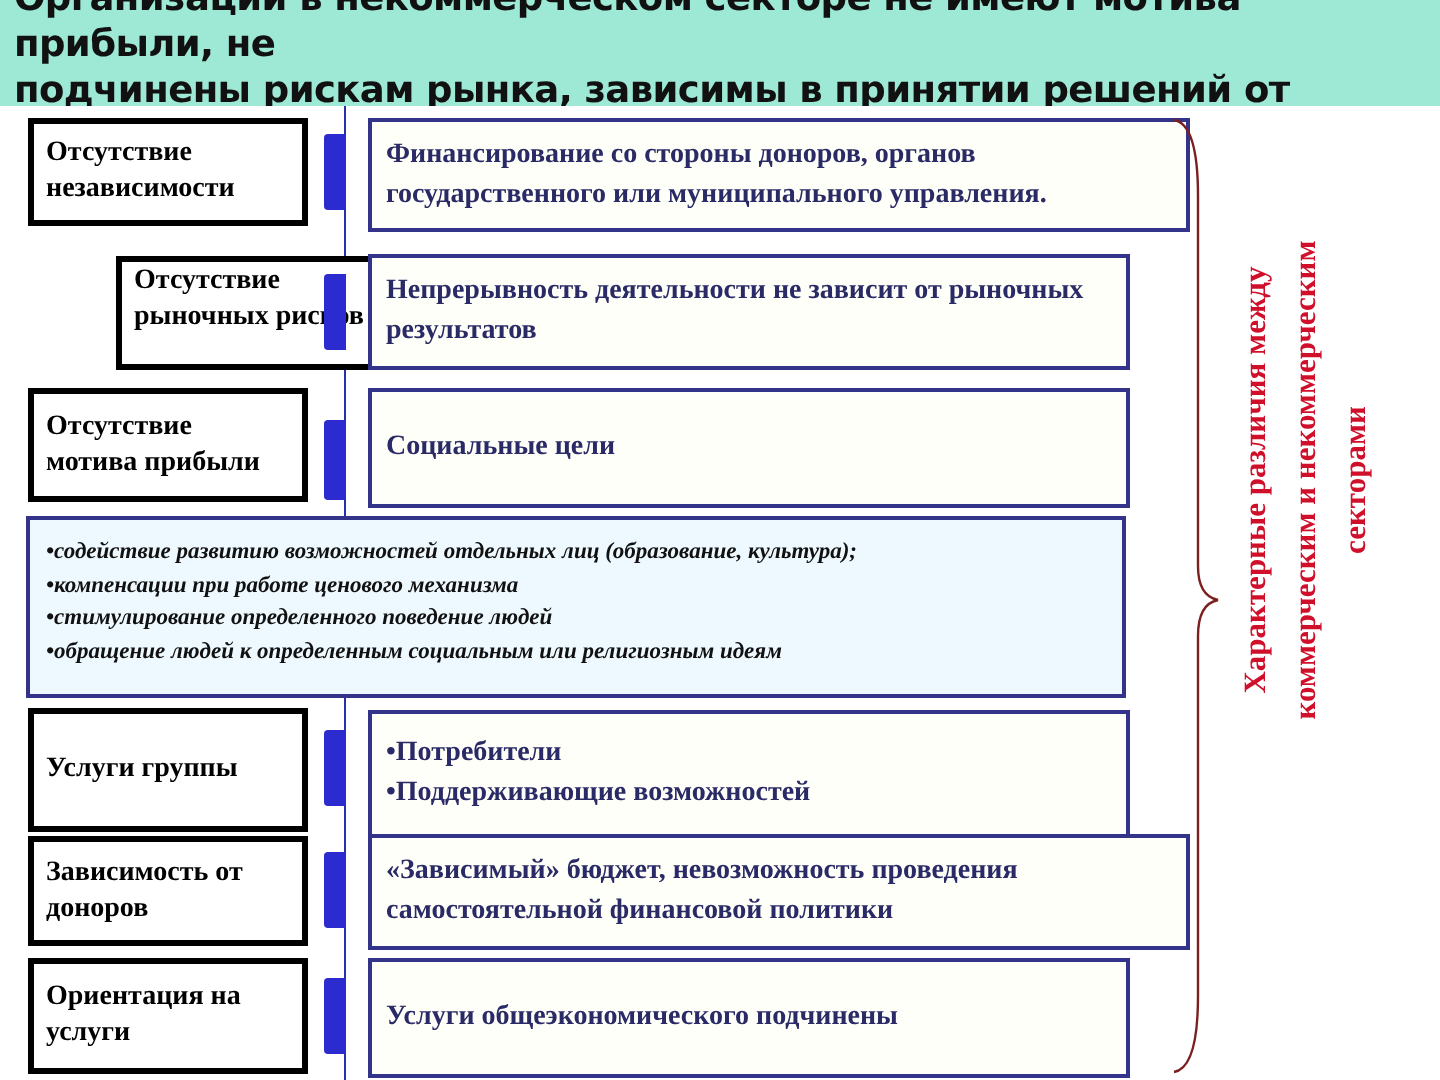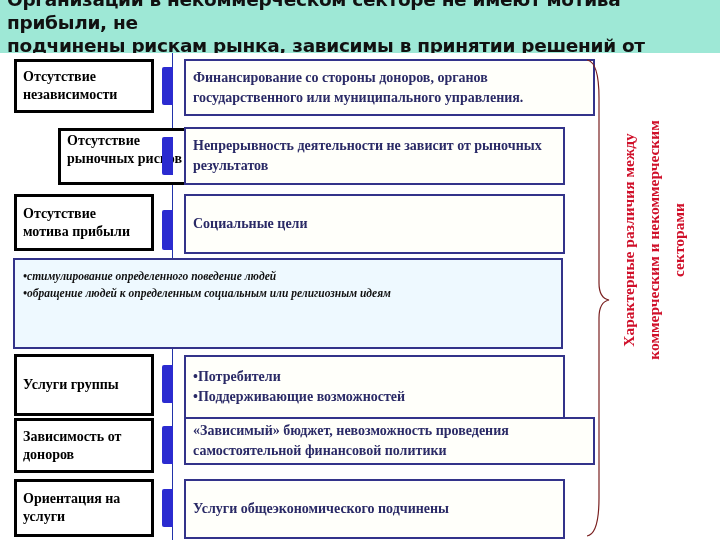--- a/index.html
+++ b/index.html
@@ -88,38 +88,40 @@
 
 <div class="lbox" style="top:194px;height:57px;">
   <span>Отсутствие мотива прибыли</span>
 </div>
 <div class="tab" style="top:210px;height:40px;"></div>
 <div class="rbox" style="top:194px;width:381px;height:60px;">
   <span>Социальные цели</span>
 </div>
 
 <div class="wide">
+  <div>•содействие развитию возможностей отдельных лиц (образование, культура);</div>
+  <div>•компенсации при работе ценового механизма</div>
   <div>•стимулирование определенного поведение людей</div>
   <div>•обращение людей к определенным социальным или религиозным идеям</div>
 </div>
 
 <div class="lbox" style="top:354px;height:62px;">
   <span>Услуги группы</span>
 </div>
 <div class="tab" style="top:365px;"></div>
 <div class="rbox" style="top:355px;width:381px;height:64px;flex-direction:column;align-items:flex-start;justify-content:center;">
   <div>•Потребители</div>
   <div>•Поддерживающие возможностей</div>
 </div>
 
 <div class="lbox" style="top:418px;height:55px;">
   <span>Зависимость от доноров</span>
 </div>
 <div class="tab" style="top:426px;"></div>
-<div class="rbox" style="top:417px;width:411px;height:48px;">
+<div class="rbox" style="top:417px;width:411px;height:58px;">
   <span>«Зависимый» бюджет, невозможность проведения самостоятельной финансовой политики</span>
 </div>
 
 <div class="lbox" style="top:479px;height:58px;">
   <span>Ориентация на услуги</span>
 </div>
 <div class="tab" style="top:489px;"></div>
 <div class="rbox" style="top:479px;width:381px;height:60px;">
   <span>Услуги общеэкономического подчинены</span>
 </div>

